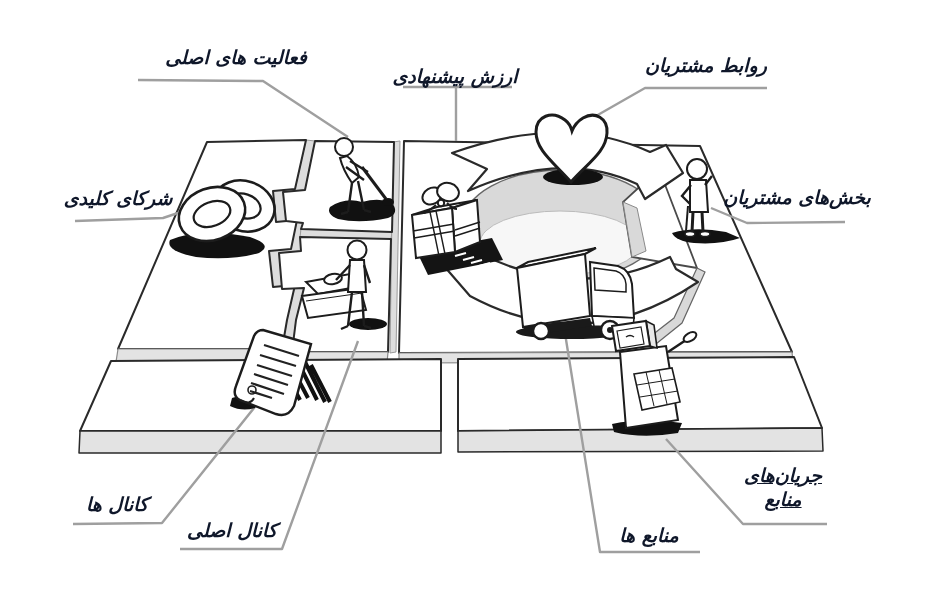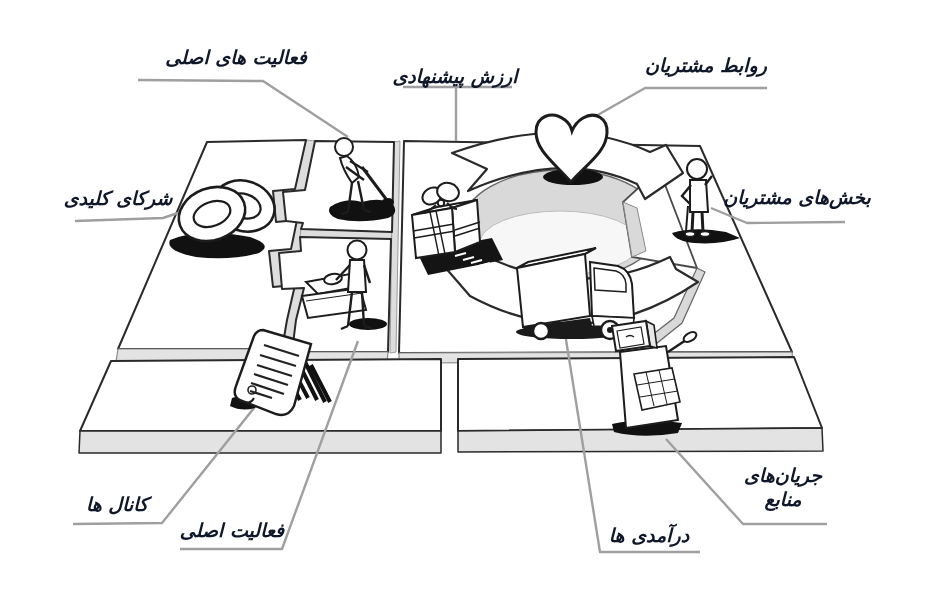--- a/index.html
+++ b/index.html
@@ -6,21 +6,21 @@
   .stage{
     position:relative;width:943px;height:591px;background:#ffffff;overflow:hidden;
     font-family:"DejaVu Sans",sans-serif;
   }
   .art{position:absolute;left:0;top:0;width:943px;height:591px;}
   .lbl{
     position:absolute;transform:translateX(-50%);white-space:nowrap;
     direction:rtl;color:#0f172a;font-size:19px;font-weight:700;font-style:italic;
     font-family:"DejaVu Sans",sans-serif;line-height:1.25;text-align:center;
   }
-  .lbl .line{display:block;}
+  .lbl .line{display:block;text-decoration:underline;}
 </style>
 </head>
 <body>
 
 <div class="stage">
 
   <svg class="art" viewBox="0 0 943 591">
 
     <g>
       <path d="M306,140 L295,189 L273,191 L276,222 L297,220 L291,249 L269,251 L273,287 L295,285 L287,320 L282,349
@@ -192,20 +192,20 @@
     </g>
 
   </svg>
 
   <div class="lbl" style="left:236px;top:46px;">فعالیت های اصلی</div>
   <div class="lbl" style="left:455px;top:54px;margin-top:11px;">ارزش پیشنهادی</div>
   <div class="lbl" style="left:706px;top:54px;">روابط مشتریان</div>
   <div class="lbl" style="left:118px;top:187px;">شرکای کلیدی</div>
   <div class="lbl" style="left:797px;top:186px;">بخش‌های مشتریان</div>
   <div class="lbl" style="left:117px;top:493px;">کانال ها</div>
-  <div class="lbl" style="left:232px;top:519px;">فعالیت اصلی</div>
-  <div class="lbl" style="left:649px;top:524px;">درآمدی ها</div>
+  <div class="lbl" style="left:232px;top:519px;">کانال اصلی</div>
+  <div class="lbl" style="left:649px;top:524px;">منابع ها</div>
   <div class="lbl" style="left:783px;top:464px;">
     <span class="line">جریان‌های</span>
     <span class="line">منابع</span>
   </div>
 
 </div>
 
 </body></html>

